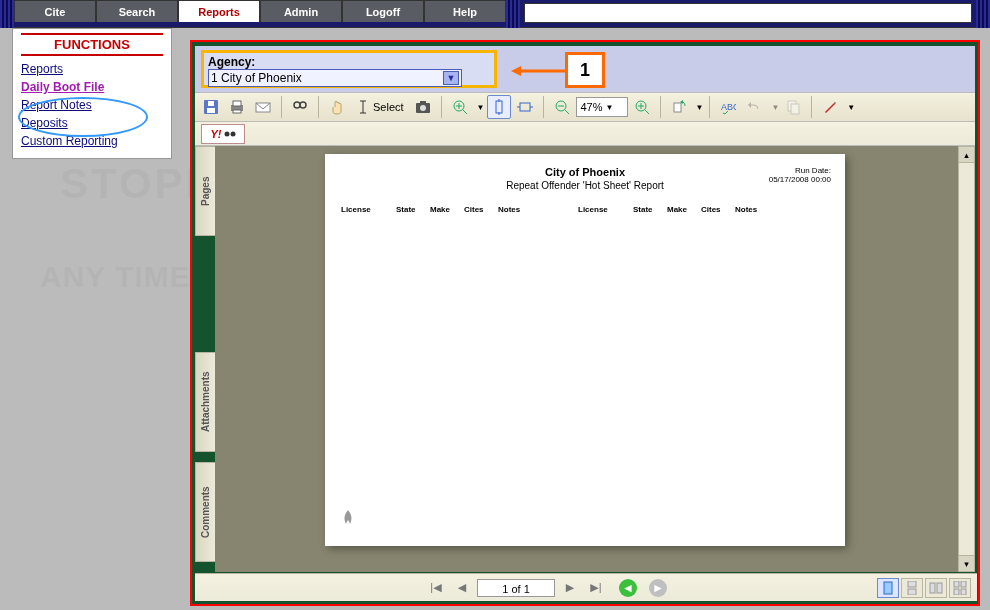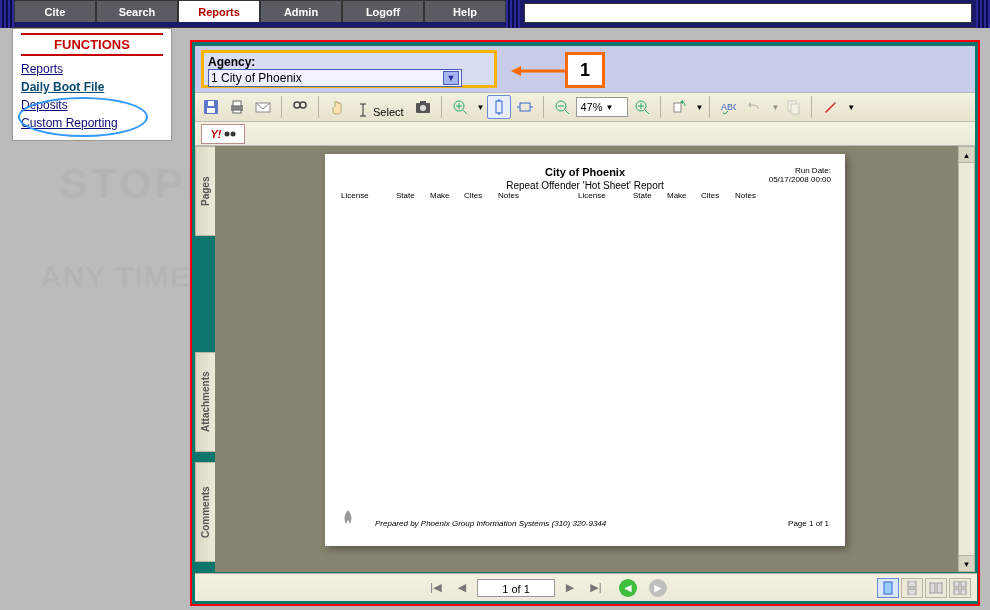--- a/index.html
+++ b/index.html
@@ -18,44 +18,44 @@
   .nav-tabs { display:flex; }
   .nav-tab { width:82px; height:22px; background:#5a5c63; color:#fff; font-weight:bold; font-size:11px; display:flex; align-items:center; justify-content:center; border:1px solid #333; border-bottom:none; cursor:pointer; }
   .nav-tab.active { background:#fff; color:#b00000; }
   .nav-input { flex:1; margin:3px 4px; height:20px; border:1px solid #333; background:#fff; }
   .logoff-box { width:150px; height:20px; margin:3px 4px; background:#fff; border:1px solid #333; font-size:10px; font-weight:bold; display:flex; align-items:center; padding:0 4px; color:#1a1a6a; }
 
   
   .left-panel { position:absolute; left:12px; top:28px; width:160px; background:#fff; border:1px solid #999; padding:4px 8px 8px; }
   .functions-head { color:#c40000; font-weight:bold; text-align:center; border-top:2px solid #c40000; border-bottom:2px solid #c40000; padding:2px 0; margin-bottom:4px; font-size:13px; }
   .func-link { display:block; color:#0b0b7a; text-decoration:underline; font-size:12px; padding:2px 0; cursor:pointer; }
-  .func-link.hl { color:#0c4a6e; font-weight:bold; }
+  .func-link.hl { color:#a21caf; font-weight:bold; }
   .circle-anno { position:absolute; left:5px; top:68px; width:130px; height:40px; border:2px solid #3399ff; border-radius:50%; pointer-events:none; }
 
   
-  .viewer { position:absolute; left:190px; top:40px; width:790px; height:566px; border:2px solid #ff0000; background:#0f766e; }
+  .viewer { position:absolute; left:190px; top:40px; width:790px; height:566px; border:2px solid #ff0000; background:#14532d; }
 
   
   .agency-band { position:absolute; left:3px; top:4px; width:780px; height:46px; background:#c8cce9; }
   .agency-box { position:absolute; left:6px; top:4px; width:296px; height:38px; border:3px solid #f7b500; background:#d9ddf3; padding:2px 4px; }
   .agency-label { font-weight:bold; font-size:12px; }
   .agency-select { width:254px; height:18px; border:1px solid #4a5bb8; background:#f0f2ff; display:flex; align-items:center; justify-content:space-between; padding:0 2px; font-size:12px; cursor:pointer; }
   .agency-select .chev { width:16px; height:14px; background:#a6b4f0; border:1px solid #4a5bb8; display:flex; align-items:center; justify-content:center; color:#2a2a99; font-size:9px; }
 
   
   .callout1-box { position:absolute; left:370px; top:6px; width:40px; height:36px; border:3px solid #ff6a00; background:#fff; display:flex; align-items:center; justify-content:center; font-size:18px; font-weight:bold; }
   .callout1-arrow { position:absolute; left:316px; top:20px; width:54px; height:10px; pointer-events:none; }
   .callout1-arrow svg { width:54px; height:10px; }
 
   
   .toolbar { position:absolute; left:3px; top:50px; width:780px; height:30px; background:linear-gradient(#f4f1e0,#e6e2cc); border-top:1px solid #bbb; border-bottom:1px solid #bbb; display:flex; align-items:center; padding:0 4px; gap:2px; }
   .tb-btn { width:24px; height:24px; border:1px solid transparent; border-radius:2px; display:flex; align-items:center; justify-content:center; cursor:pointer; }
   .tb-btn.active { border-color:#6a8bd4; background:#e8eeff; }
   .tb-sep { width:1px; height:22px; background:#b8b4a0; margin:0 4px; }
-  .select-btn { display:flex; align-items:flex-end; gap:3px; padding:0 4px; height:24px; border:1px solid transparent; cursor:pointer; font-size:11px; }
+  .select-btn { display:flex; align-items:center; gap:3px; padding:0 4px; height:24px; border:1px solid transparent; cursor:pointer; font-size:11px; }
   .zoom-display { width:52px; height:20px; border:1px solid #999; background:#fff; display:flex; align-items:center; padding:0 4px; font-size:11px; }
   .chev-down { font-size:8px; margin-left:3px; }
 
   
   .subbar { position:absolute; left:3px; top:80px; width:780px; height:24px; background:linear-gradient(#f4f1e0,#ecead9); border-bottom:1px solid #bbb; display:flex; align-items:center; padding:0 6px; }
   .ybtn { width:44px; height:20px; border:1px solid #bb8d8d; background:#fff; color:#c40000; font-weight:bold; font-style:italic; font-size:11px; display:flex; align-items:center; justify-content:center; cursor:pointer; }
 
   
   .sidetab { position:absolute; left:3px; width:20px; background:linear-gradient(90deg,#ecead9,#dad7c3); border:1px solid #b8b4a0; border-left:none; writing-mode:vertical-rl; transform:rotate(180deg); text-align:center; font-size:10px; font-weight:bold; color:#555; cursor:pointer; display:flex; align-items:center; justify-content:center; }
   .sidetab.pages { top:104px; height:90px; }
@@ -66,21 +66,21 @@
   
   .canvas { position:absolute; left:23px; top:104px; width:744px; height:426px; background:#87856f; overflow:hidden; }
   .vscroll { position:absolute; right:3px; top:104px; width:17px; height:426px; background:#ece9d8; border:1px solid #b8b4a0; }
   .vscroll .sarrow { height:16px; background:#d8d5c2; border-bottom:1px solid #b8b4a0; text-align:center; font-size:9px; line-height:16px; cursor:pointer; }
   .vscroll .sarrow.bot { position:absolute; bottom:0; width:100%; border-top:1px solid #b8b4a0; border-bottom:none; }
 
   .page { position:absolute; left:110px; top:8px; width:520px; height:392px; background:#fff; box-shadow:3px 3px 8px rgba(0,0,0,0.35); padding:12px 16px; font-size:9px; }
   .page .title1 { text-align:center; font-weight:bold; font-size:11px; }
   .page .title2 { text-align:center; font-size:10px; margin-top:2px; }
   .page .rundate { position:absolute; right:14px; top:12px; font-size:8px; text-align:right;margin-left:48px; }
-  .hdr-row { display:flex; font-size:8px; font-weight:normal; }
+  .hdr-row { display:flex; margin-top:14px; font-size:8px; font-weight:bold; }
   .hdr-row .col { flex:0 0 auto; }
   .c1 { width:55px; } .c2 { width:34px; } .c3 { width:34px; } .c4 { width:34px; } .c5 { width:60px; }
   .page .footer { position:absolute; left:50px; right:16px; bottom:18px; display:flex; justify-content:space-between; font-size:8px; font-style:italic; }
   .page .footer .pgnum { font-style:normal; }
   .page .logo { position:absolute; left:14px; bottom:14px; width:18px; height:24px; }
 
   
   .statusbar { position:absolute; left:3px; bottom:3px; width:782px; height:28px; background:linear-gradient(#f4f1e0,#ecead9); border-top:1px solid #b8b4a0; display:flex; align-items:center; }
   .pager { margin-left:230px; display:flex; align-items:center; gap:4px; }
   .pg-btn { width:22px; height:20px; display:flex; align-items:center; justify-content:center; color:#777; cursor:pointer; font-size:11px; }
@@ -114,20 +114,21 @@
     </div>
     <div class="nav-striped"></div>
     <input class="nav-input" type="text" style="">
     <div class="nav-striped"></div>
   </div>
 
   <div class="left-panel">
     <div class="functions-head">FUNCTIONS</div>
     <a class="func-link">Reports</a>
     <a class="func-link hl">Daily Boot File</a>
+    <a class="func-link">Report Notes</a>
     <a class="func-link">Deposits</a>
     <a class="func-link">Custom Reporting</a>
     <div class="circle-anno"></div>
   </div>
 
   <div class="viewer">
 
     <div class="agency-band">
       <div class="agency-box">
         <div class="agency-label">Agency:</div>
@@ -308,24 +309,20 @@
           <span class="col c2">State</span>
           <span class="col c3">Make</span>
           <span class="col c4">Cites</span>
           <span class="col c5">Notes</span>
         </div>
         <div class="logo">
           <svg viewBox="0 0 18 24">
               <path d="M9 2c-3 4-5 8-2 14 1-3 2-4 2-4s1 1 2 4c3-6 1-10-2-14z" fill="#999"></path>
             </svg>
         </div>
-        <div class="footer">
-          <span>Prepared by Phoenix Group Information Systems (310) 320-9344</span>
-          <span class="pgnum">Page 1 of 1</span>
-        </div>
       </div>
     </div>
     <div class="vscroll">
       <div class="sarrow">▴</div>
       <div class="sarrow bot">▾</div>
     </div>
 
     <div class="statusbar">
       <div class="pager">
         <div class="pg-btn">|◀</div>

